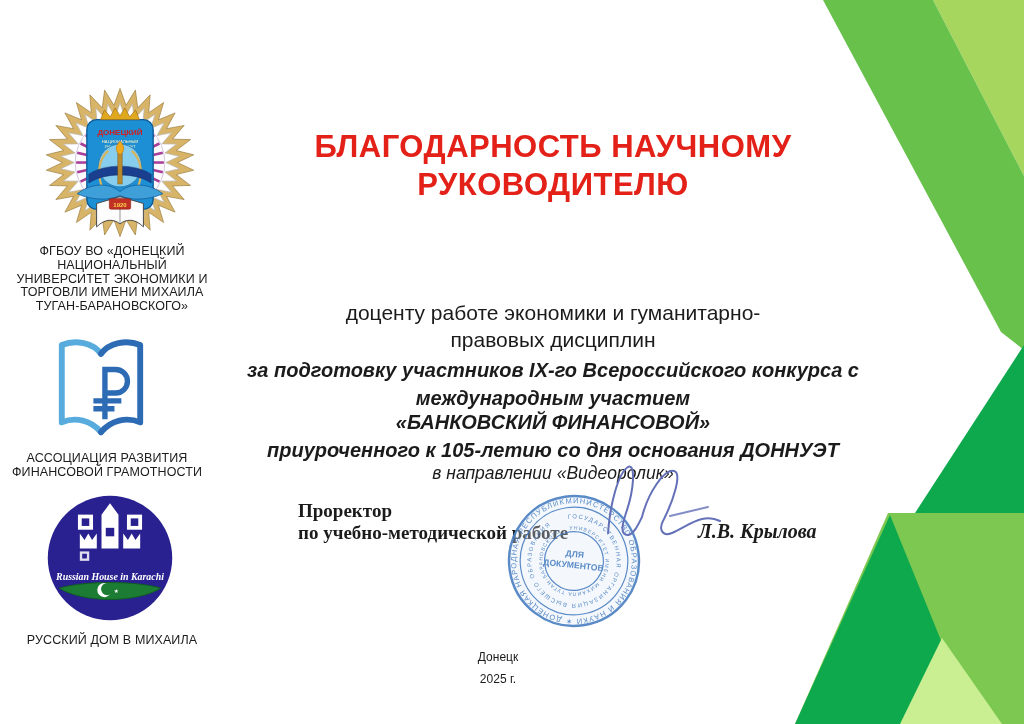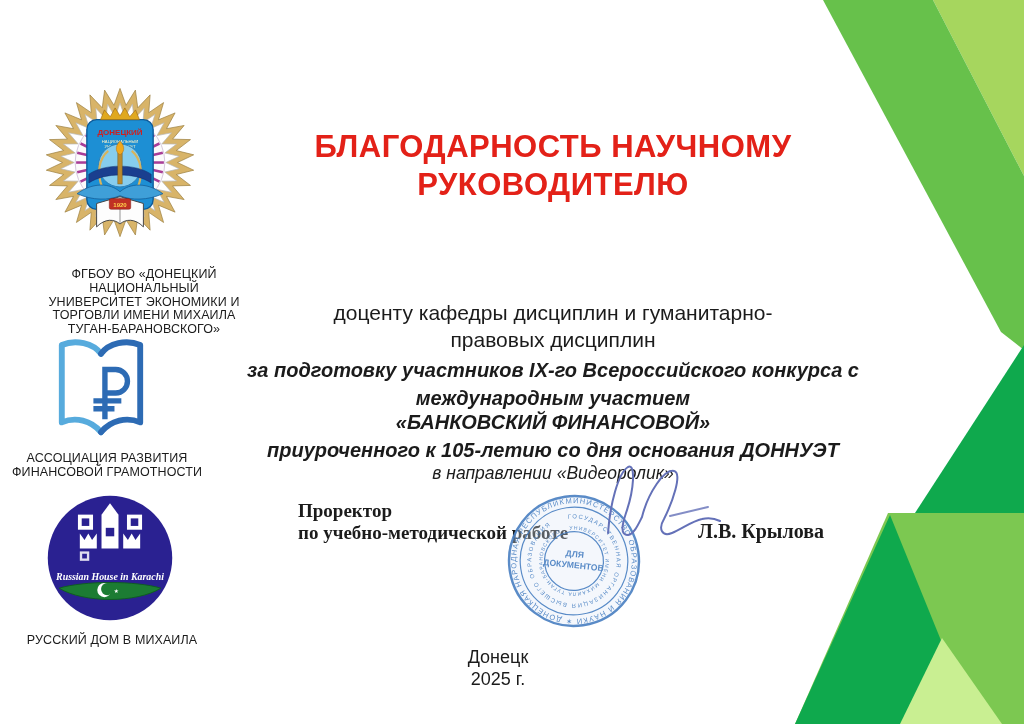--- a/index.html
+++ b/index.html
@@ -15,26 +15,26 @@
   .main-col{position:absolute;left:240px;width:626px;text-align:center;}
   .title{top:128px;font-size:31px;line-height:38px;font-weight:bold;
          color:var(--title-red);letter-spacing:.5px;white-space:pre-line;}
   .name{top:246px;font-size:30px;font-weight:bold;letter-spacing:.3px;}
   .position{top:299px;font-size:21px;line-height:27px;white-space:pre-line;}
   .reason{top:356px;font-size:20px;line-height:28px;font-weight:bold;font-style:italic;white-space:pre-line;}
   .contest{top:411px;font-size:20px;font-weight:bold;font-style:italic;}
   .occasion{top:439px;font-size:20px;font-weight:bold;font-style:italic;}
   .nomination{top:463px;font-size:17.5px;font-style:italic;}
   .city-block{position:absolute;left:398px;top:646px;width:200px;text-align:center;
-              font-size:18px;line-height:22px;white-space:pre-line;}
+              font-size:12px;line-height:22px;white-space:pre-line;}
   
   .prorector{position:absolute;left:298px;top:500px;width:290px;font-family:"Liberation Serif",serif;
              font-weight:bold;font-size:19px;line-height:22px;white-space:pre-line;}
   .krylova{position:absolute;left:698px;top:520px;width:130px;font-family:"Liberation Serif",serif;
-           font-weight:bold;font-size:20px;}
+           font-weight:bold;font-size:20px;font-style:italic;}
   .stamp-svg{position:absolute;left:505px;top:492px;width:138px;height:138px;
              transform:rotate(-8deg);opacity:.92;}
   .stamp-svg text{font-family:"Liberation Sans",sans-serif;}
   .s-ln{stroke:var(--stamp-blue);fill:none;}
   .s-tx{fill:var(--stamp-blue);}
   .sig-svg{position:absolute;left:580px;top:455px;width:200px;height:100px;}
   .emblem-svg{position:absolute;left:42px;top:72px;width:156px;height:183px;}
   .book-svg{position:absolute;left:52px;top:336px;width:98px;height:114px;}
   .rh-svg{position:absolute;left:44px;top:492px;width:132px;height:132px;}
 </style>
@@ -97,21 +97,21 @@
     <path d="M48,104 C64,93 96,93 112,104 L112,113 C96,102 64,102 48,113 Z" fill="#1a3f8f" stroke="#0e2a66" stroke-width="0.5"></path>
     <rect x="77.8" y="82" width="4.4" height="32" fill="#b98a2e" stroke="#7d5a14" stroke-width="0.5"></rect>
     <path d="M80,70 C74,76 76,82 80,84 C84,82 86,76 80,70 Z" fill="#f0a81c" stroke="#b06a08" stroke-width="0.5"></path>
     <path d="M36,124 C52,112 70,113 80,122 C90,113 108,112 124,124 C108,131 92,131 80,126 C68,131 52,131 36,124 Z" fill="#3f9fd8" stroke="#10558f" stroke-width="0.7"></path>
     <path d="M56,134 L80,127 L104,134 L104,158 C95,149 86,150 80,155 C74,150 65,149 56,158 Z" fill="#fdfdfd" stroke="#444444" stroke-width="1"></path>
     <line x1="80" y1="127" x2="80" y2="155" stroke="#777" stroke-width="0.8"></line>
     <rect x="69" y="129" width="22" height="11" rx="2" fill="#c03024" stroke="#7c1812" stroke-width="0.5"></rect>
     <text x="80" y="137.5" text-anchor="middle" font-size="6.2" font-weight="bold" fill="#ffd34d">1920</text>
   </svg>
 
-  <div class="cap" style="left:12px;top:268px;margin-left:32px;">ФГБОУ ВО «ДОНЕЦКИЙ
+  <div class="cap" style="left:12px;top:245px;">ФГБОУ ВО «ДОНЕЦКИЙ
 НАЦИОНАЛЬНЫЙ
 УНИВЕРСИТЕТ ЭКОНОМИКИ И
 ТОРГОВЛИ ИМЕНИ МИХАИЛА
 ТУГАН-БАРАНОВСКОГО»</div>
 
   <svg class="book-svg" viewBox="0 0 100 116">
     <path d="M50,18 C42,7 24,3 10,9 L10,88 C24,82 40,86 50,98" fill="none" stroke-width="6" stroke-linecap="round" stroke-linejoin="round" stroke="#57abdd"></path>
     <path d="M50,18 C58,7 76,3 90,9 L90,88 C76,82 60,86 50,98" fill="none" stroke-width="6" stroke-linecap="round" stroke-linejoin="round" stroke="#2d6bb4"></path>
     <path d="M54,34 L54,82 M54,34 L65,34 A12,12 0 0 1 65,58 L54,58 M45,66 L68,66 M45,74 L61,74" fill="none" stroke-width="5.5" stroke-linecap="square" stroke="#2d6bb4"></path>
   </svg>
@@ -135,21 +135,21 @@
     <path d="M16,102 C42,94 98,94 124,102 C98,118 42,118 16,102 Z" stroke="#0f5b22" stroke-width="1" fill="#1c7c33"></path>
     <circle cx="64" cy="104" r="7.5" fill="#ffffff"></circle>
     <circle cx="67" cy="103" r="6.5" fill="#1c7c33"></circle>
     <text x="74" y="107" font-size="6" fill="#ffffff">★</text>
   </svg>
 
   <div class="cap" style="left:12px;top:634px;">РУССКИЙ ДОМ В МИХАИЛА</div>
 
   <div class="main-col abs title">БЛАГОДАРНОСТЬ НАУЧНОМУ
 РУКОВОДИТЕЛЮ</div>
-  <div class="main-col abs position">доценту кафедры дисциплин и гуманитарно-
+  <div class="main-col abs position">доценту работе экономики и гуманитарно-
 правовых дисциплин</div>
   <div class="main-col abs reason">за подготовку участников IX-го Всероссийского конкурса с
 международным участием</div>
   <div class="main-col abs contest">«БАНКОВСКИЙ ФИНАНСОВОЙ»</div>
   <div class="main-col abs occasion">приуроченного к 105-летию со дня основания ДОННУЭТ</div>
   <div class="main-col abs nomination">в направлении «Видеоролик»</div>
 
   <div class="prorector">Проректор
 по учебно-методической работе</div>
 

